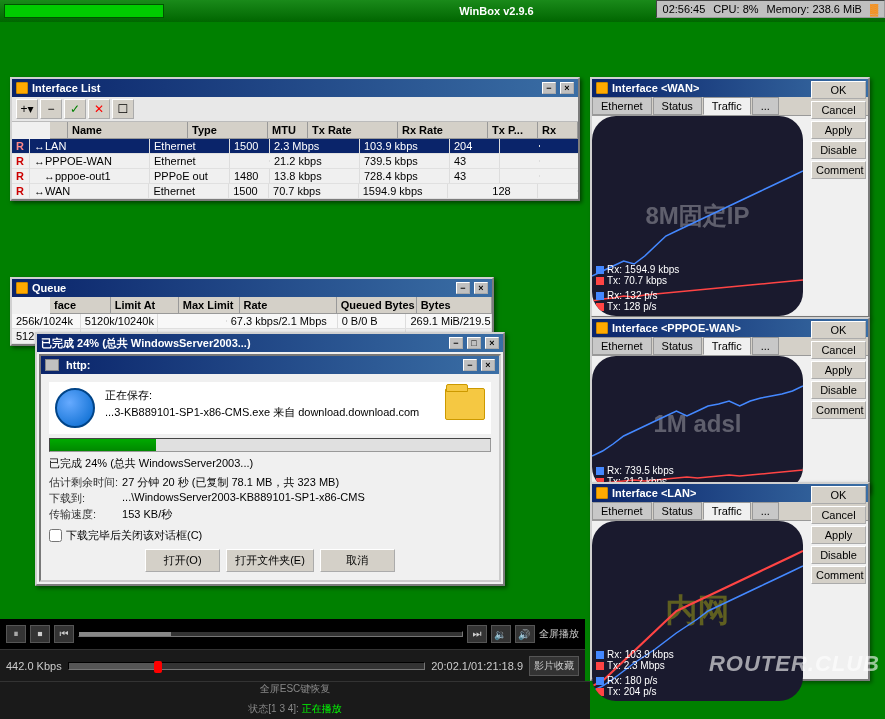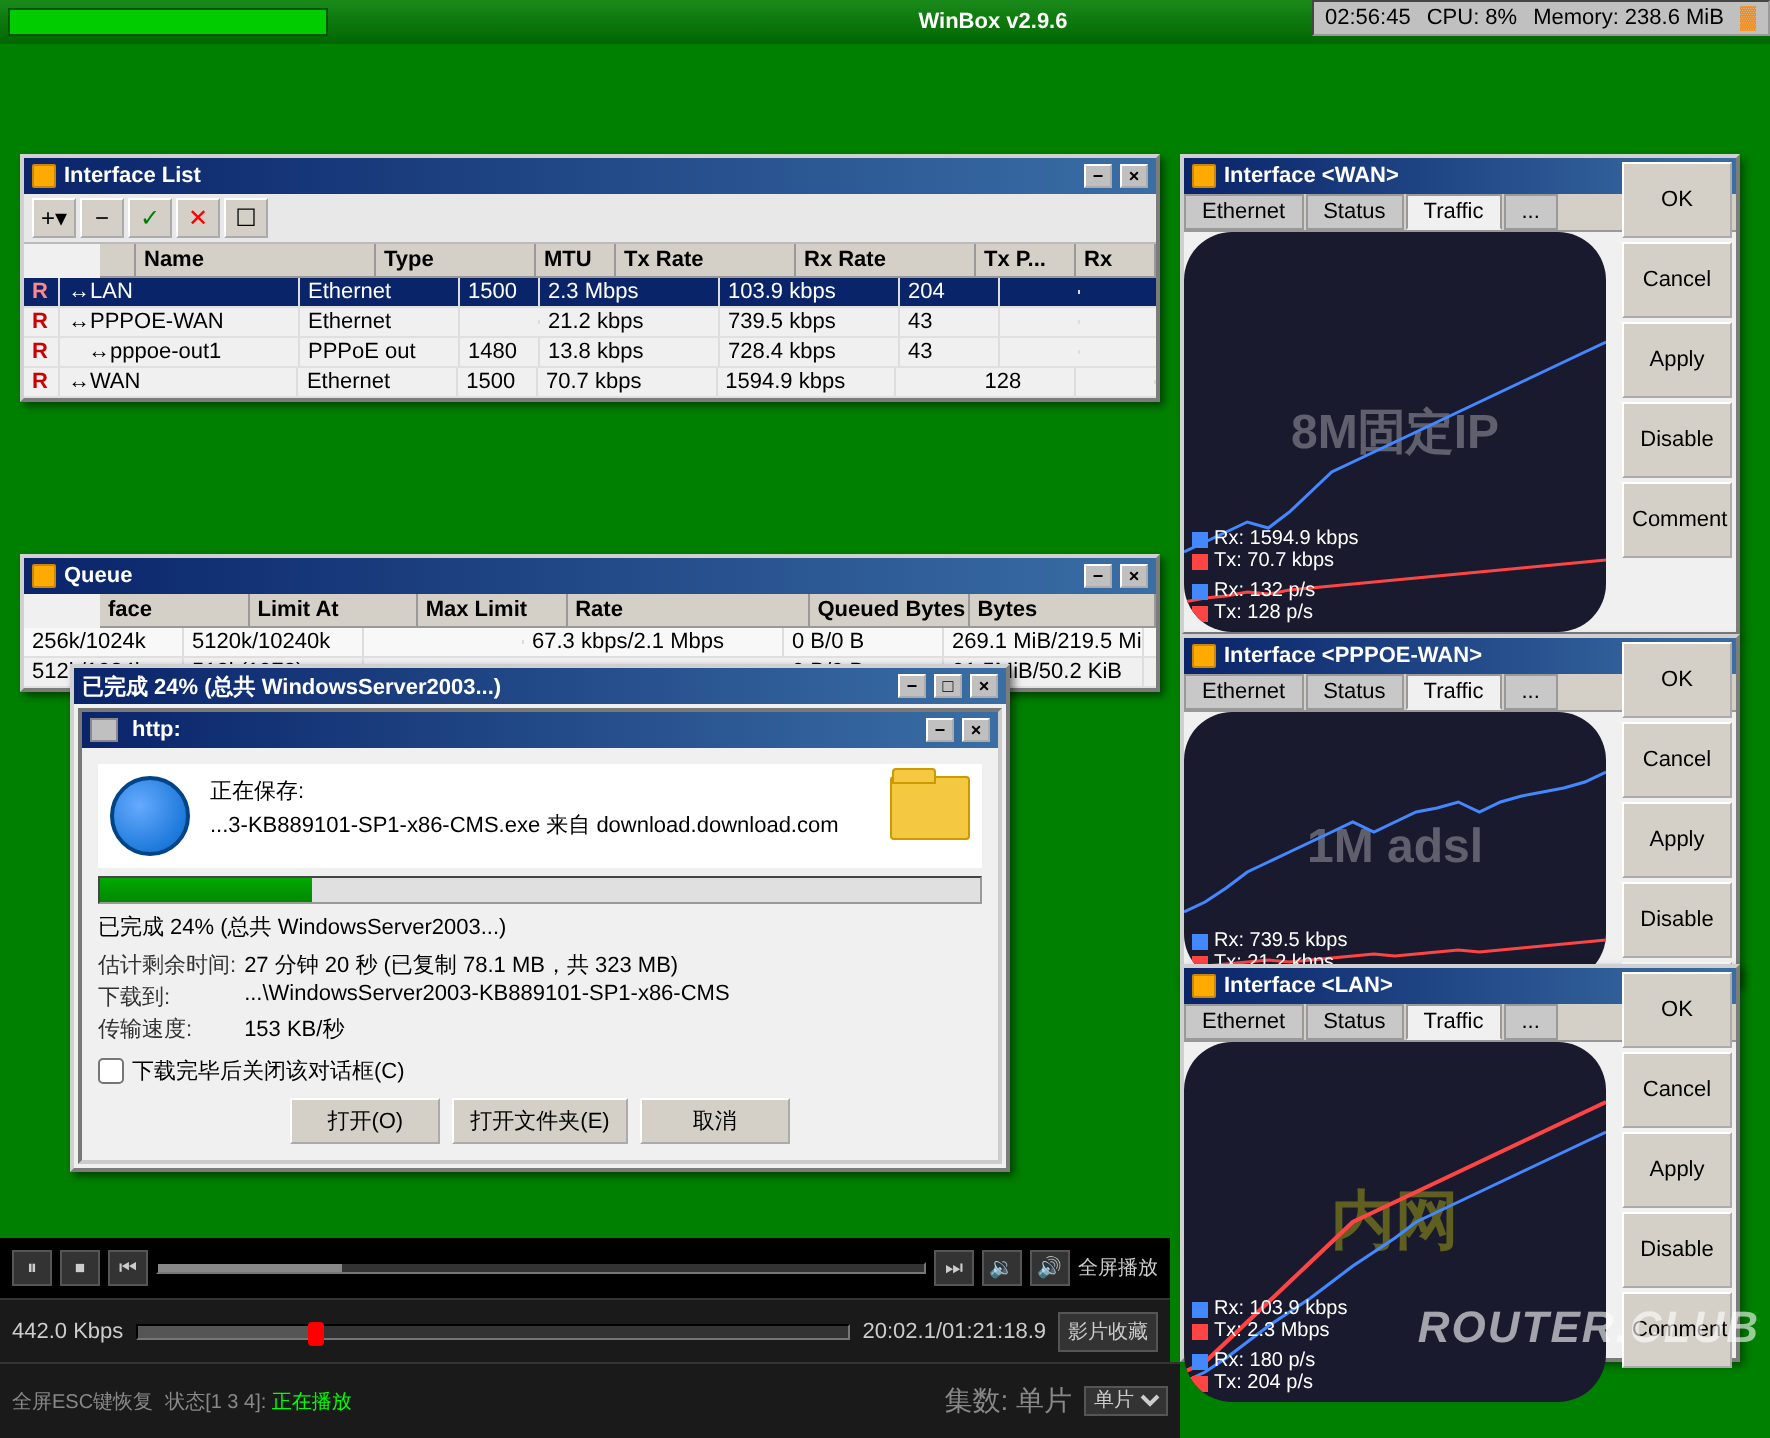--- a/index.html
+++ b/index.html
@@ -156,21 +156,21 @@
       border-right: 1px solid #ddd;
       font-size: 11px;
       white-space: nowrap;
       overflow: hidden;
     }
     .row-r { color: #cc0000; font-weight: bold; }
 
     
     .queue-window {
       top: 255px; left: 10px;
-      width: 570px;
+      width: 484px;
     }
 
     
     .download-dialog {
       top: 310px; left: 35px;
       width: 470px;
       z-index: 200;
     }
     .download-inner {
       background: #f0f0f0;
@@ -295,21 +295,21 @@
     .iface-buttons {
       position: absolute;
       right: 0; top: 0;
       display: flex;
       flex-direction: column;
       gap: 2px;
       padding: 2px;
     }
     .iface-btn {
       width: 55px;
-      padding: 12px 4px;
+      padding: 2px 4px;
       background: #d4d0c8;
       border: 1px outset #fff;
       font-size: 11px;
       cursor: pointer;
       text-align: center;
     }
     .graph-area {
       width: calc(100% - 65px);
       height: 100%;
       background: #1a1a2e;
@@ -678,21 +678,21 @@
   <div style="position:absolute;bottom:38px;left:0;width:585px;background:#1a1a1a;height:32px;display:flex;align-items:center;padding:0 6px;gap:6px;border-top:1px solid #333;">
     <span style="color:#ccc;font-size:11px;">442.0 Kbps</span>
     <div style="flex:1;height:8px;background:#333;border:1px inset #222;position:relative;">
       <div style="width:24%;height:100%;background:#555;"></div>
       <div style="position:absolute;top:-2px;left:24%;width:8px;height:12px;background:red;border-radius:2px;"></div>
     </div>
     <span style="color:#ccc;font-size:11px;">20:02.1/01:21:18.9</span>
     <button style="background:#333;color:#ccc;border:1px solid #555;font-size:10px;padding:2px 4px;">影片收藏</button>
   </div>
 
-  <div style="position:absolute;bottom:0;left:0;width:590px;height:38px;background:#1a1a1a;display:flex;align-items:center;gap:6px;padding:0 6px;border-top:1px solid #333;">
+  <div style="position:absolute;bottom:0;left:0;width:590px;height:38px;background:#1a1a1a;display:flex;align-items:center;gap:6px;padding:0 6px;border-top:1px solid #333;flex-direction:column;">
     <span style="color:#888;font-size:10px;">全屏ESC键恢复</span>
     <span style="font-size:10px;">
       <span style="color:#888;">状态[1 3 4]: </span>
       <span style="color:#00ff00;">正在播放</span>
     </span>
     <span style="flex:1;"></span>
     <span style="color:#888;font-size:14px;">集数: 单片</span>
     <select style="background:#333;color:#ccc;border:1px solid #555;font-size:10px;">
       <option>单片</option>
     </select>

